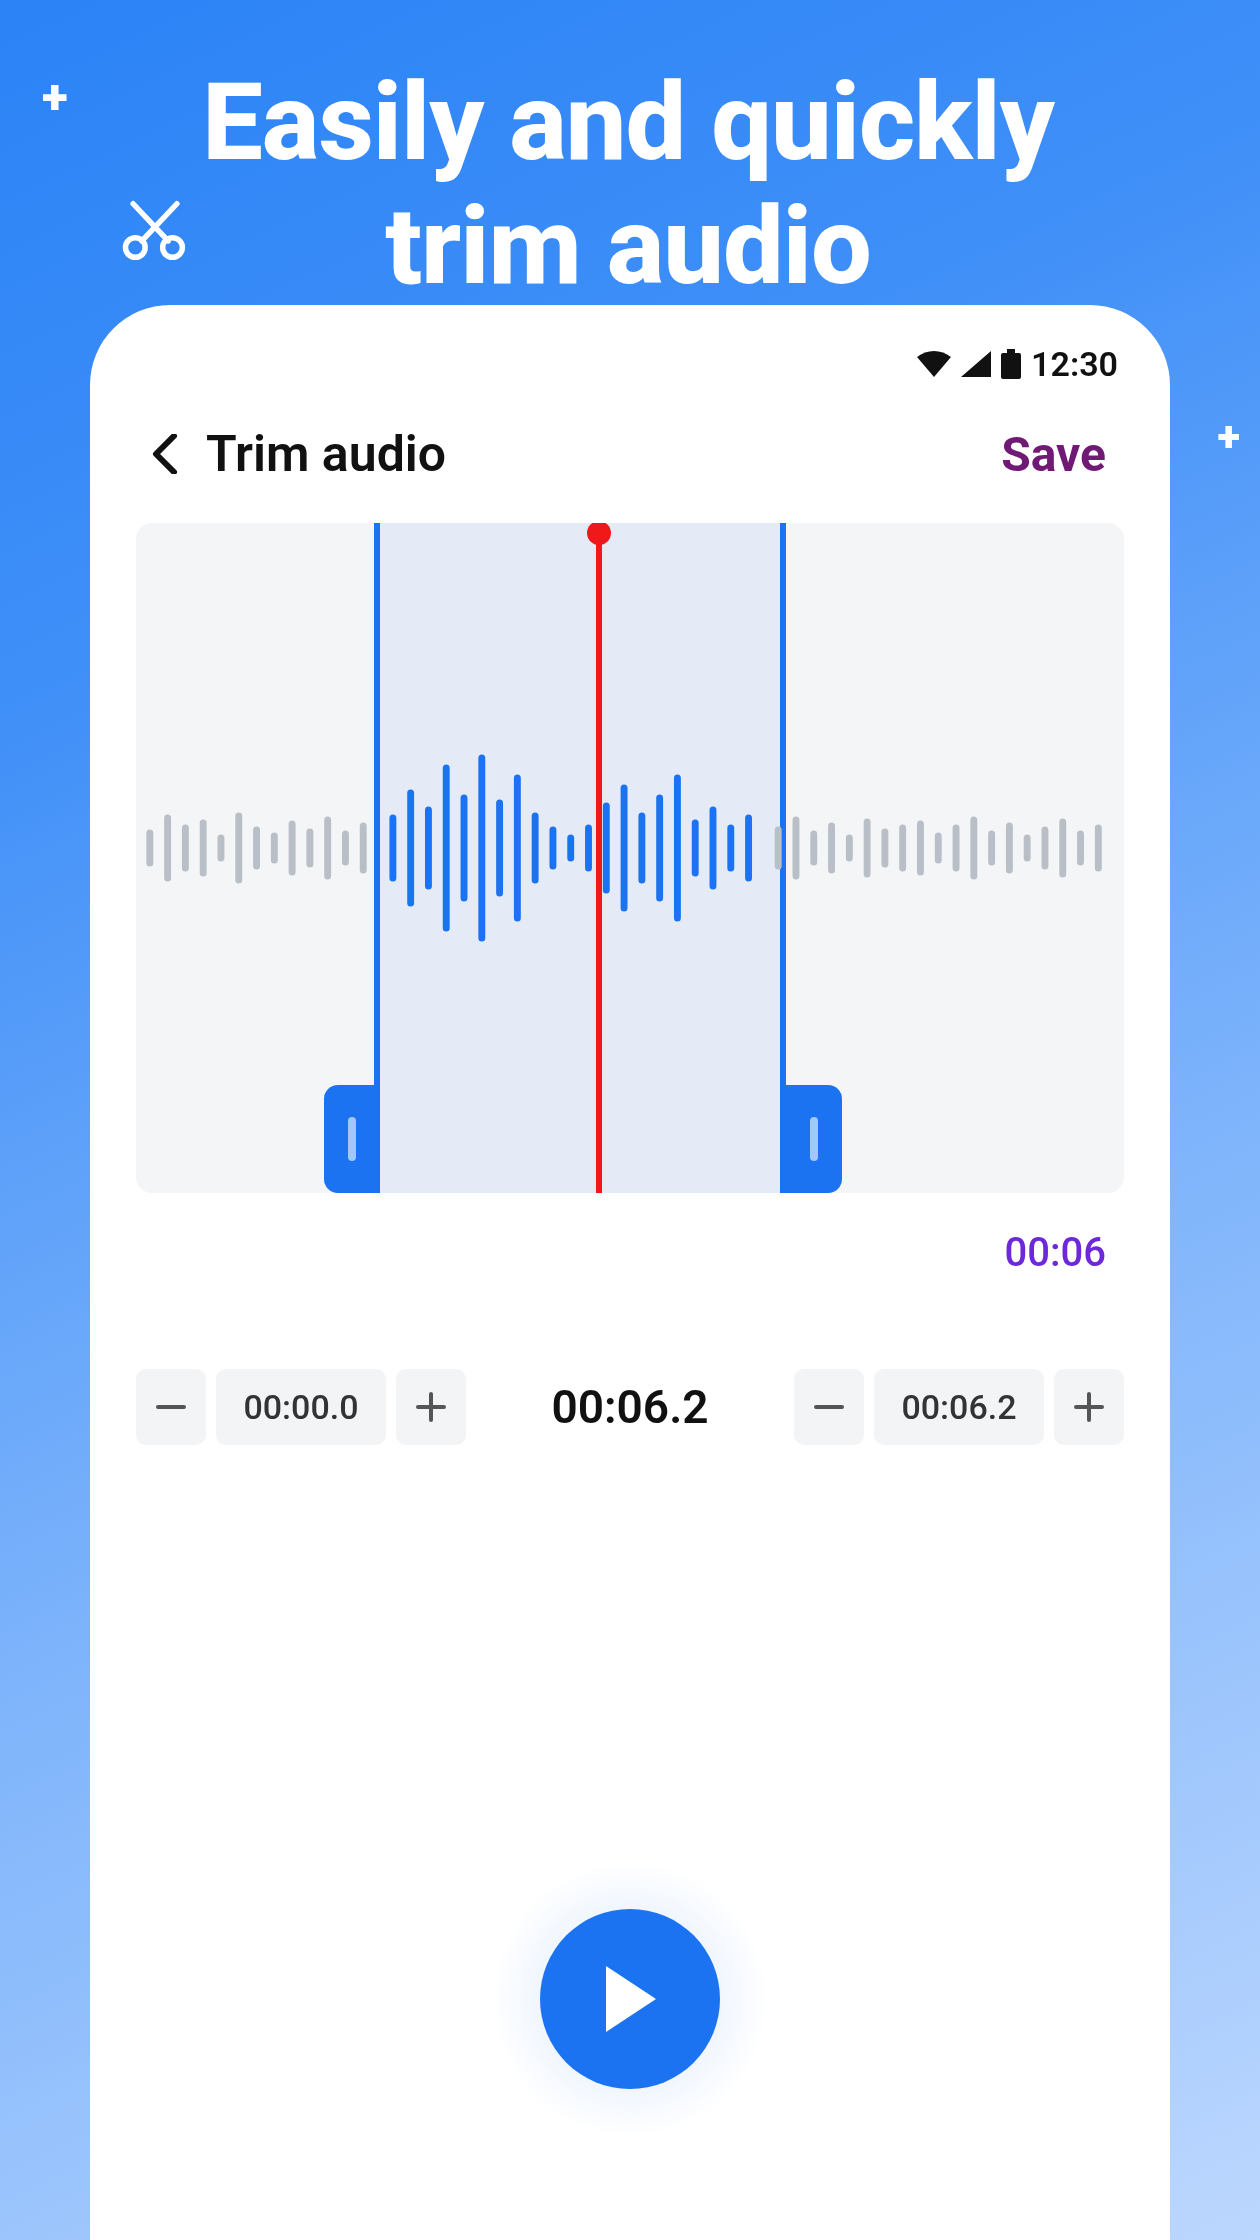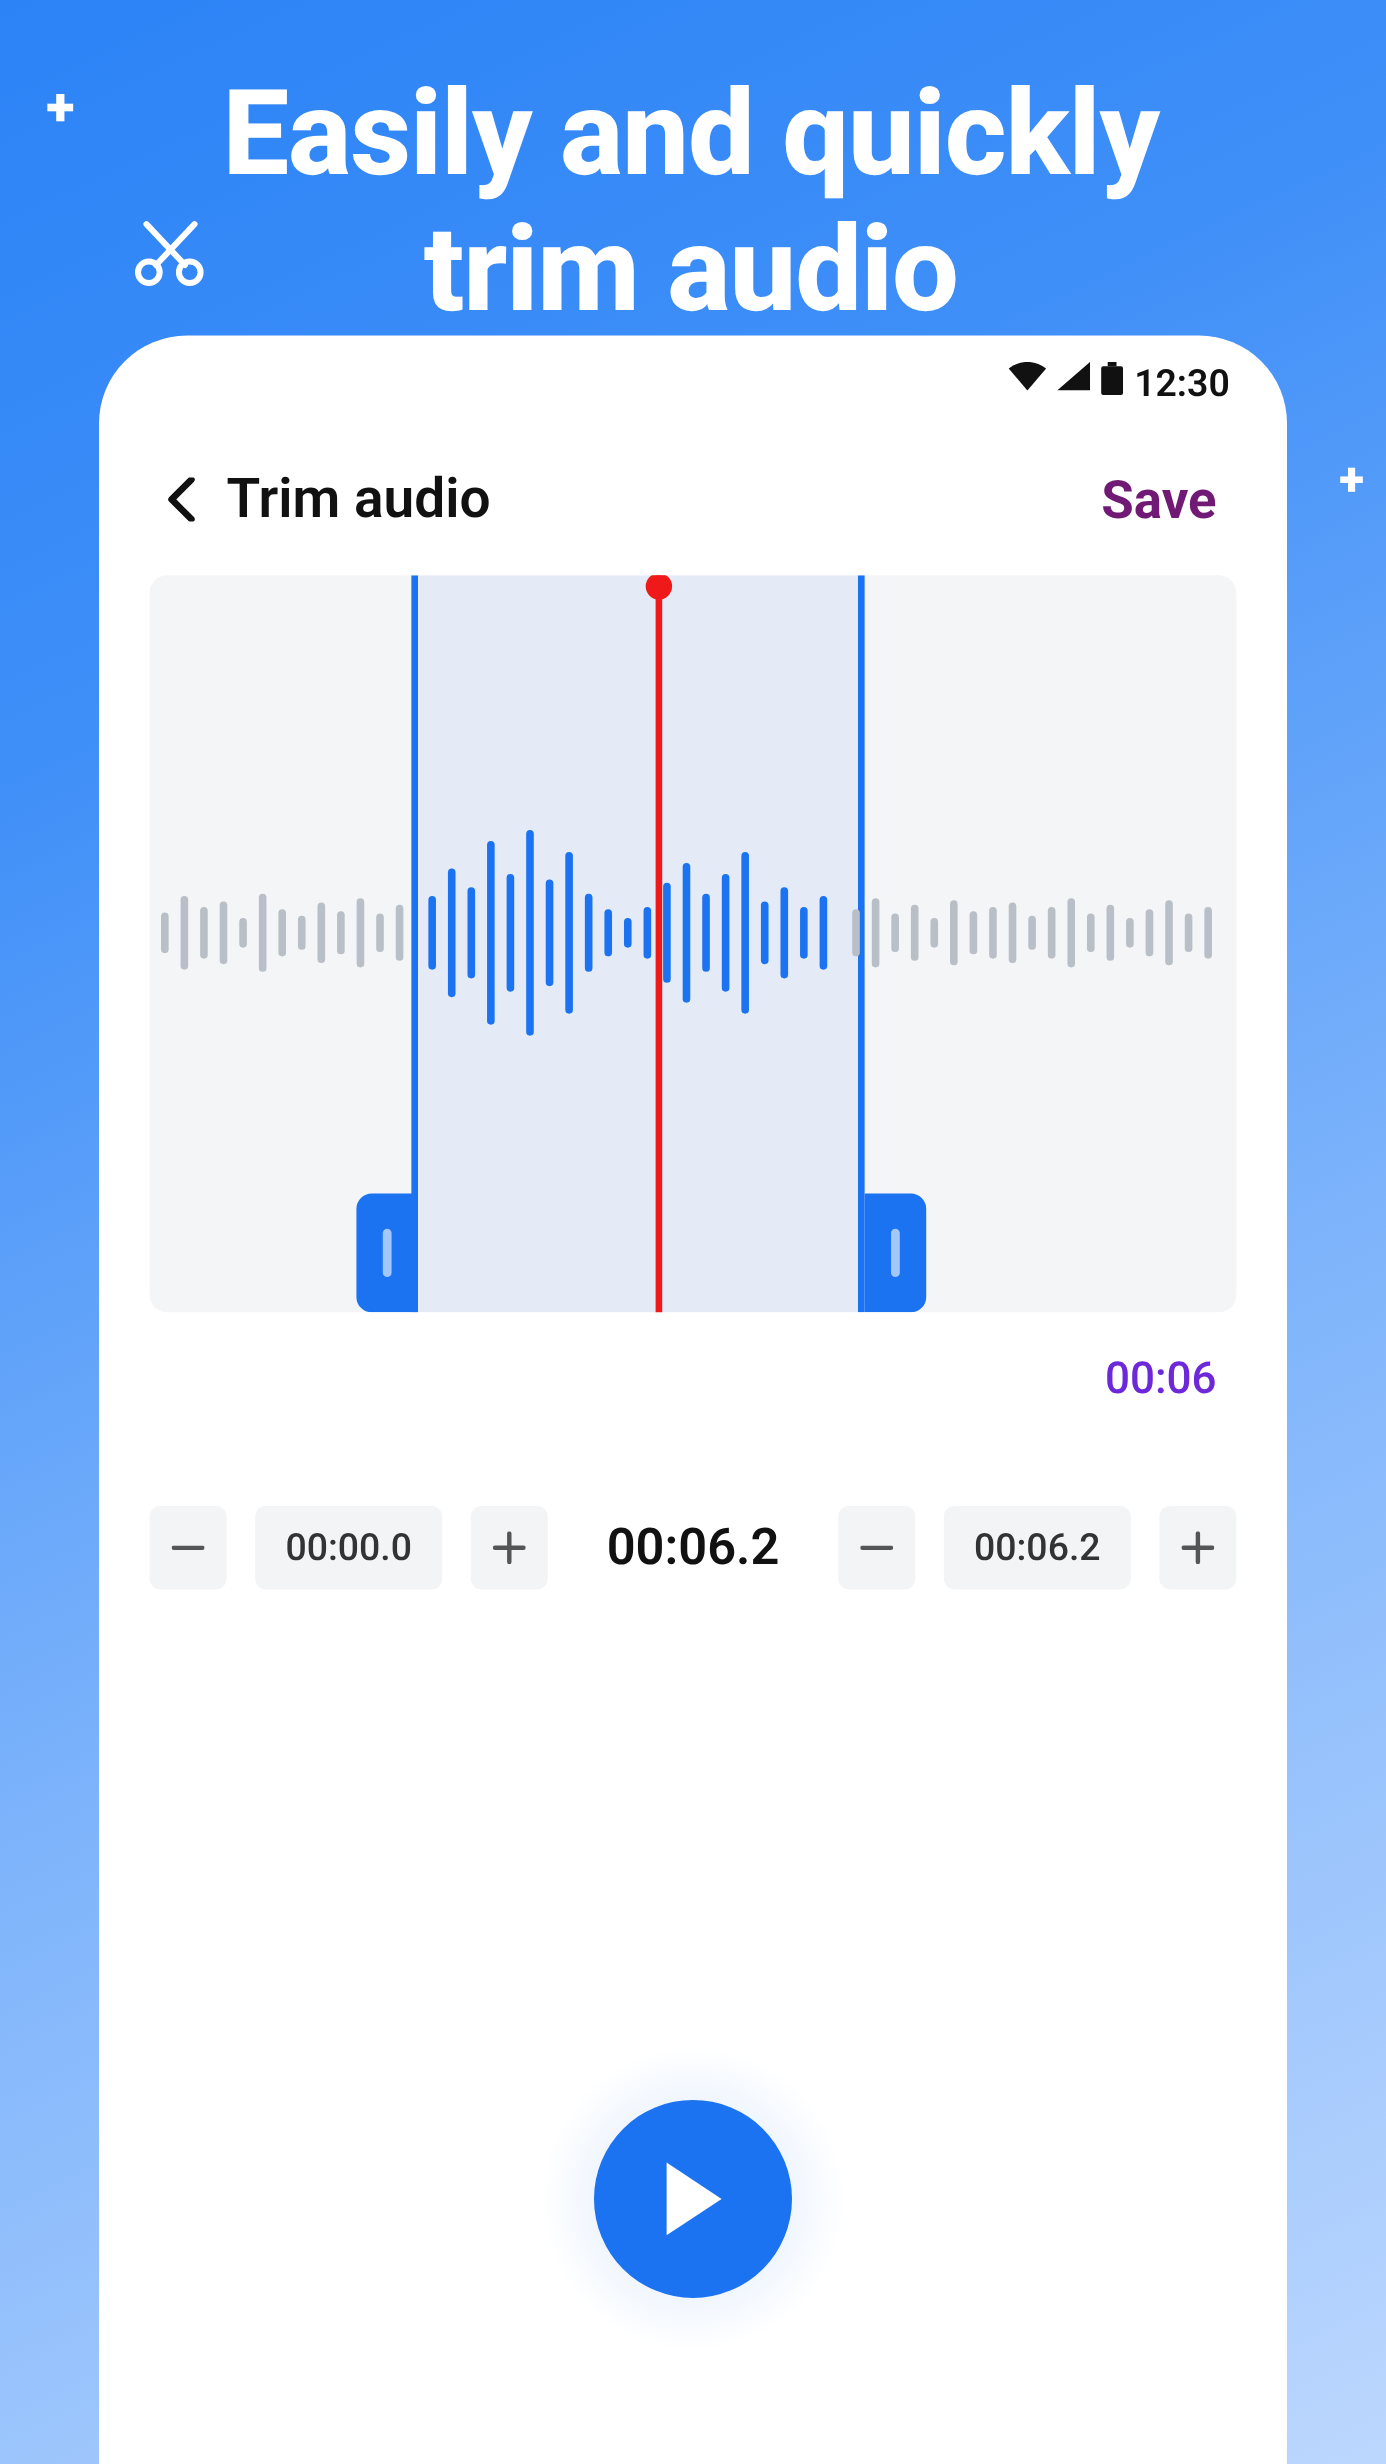--- a/index.html
+++ b/index.html
@@ -56,20 +56,21 @@
     inset: 20px;
     border-radius: 60px 60px 0 0;
     background: #fff;
   }
 
   
   .statusbar {
     height: 70px;
     display: flex;
     justify-content: flex-end;
+    align-items: center;
     gap: 10px;
     padding: 0 28px;
     font-size: 34px;
     font-weight: 600;
     color: #111;
   }
   .statusbar svg { display: block; }
 
   
   .app-header {
@@ -186,21 +187,21 @@
     transform: translateX(-40px);
   }
 
   
   .steppers {
     display: flex;
     justify-content: space-between;
     align-items: center;
     margin: 176px 22px 0 22px;
   }
-  .stepper { display: flex; gap: 26px; }
+  .stepper { display: flex; gap: 10px; }
   .sq-btn {
     width: 70px;
     height: 76px;
     background: #f3f4f6;
     border-radius: 10px;
     display: flex;
     align-items: center;
     justify-content: center;
   }
   .sq-btn svg { display:block; }

